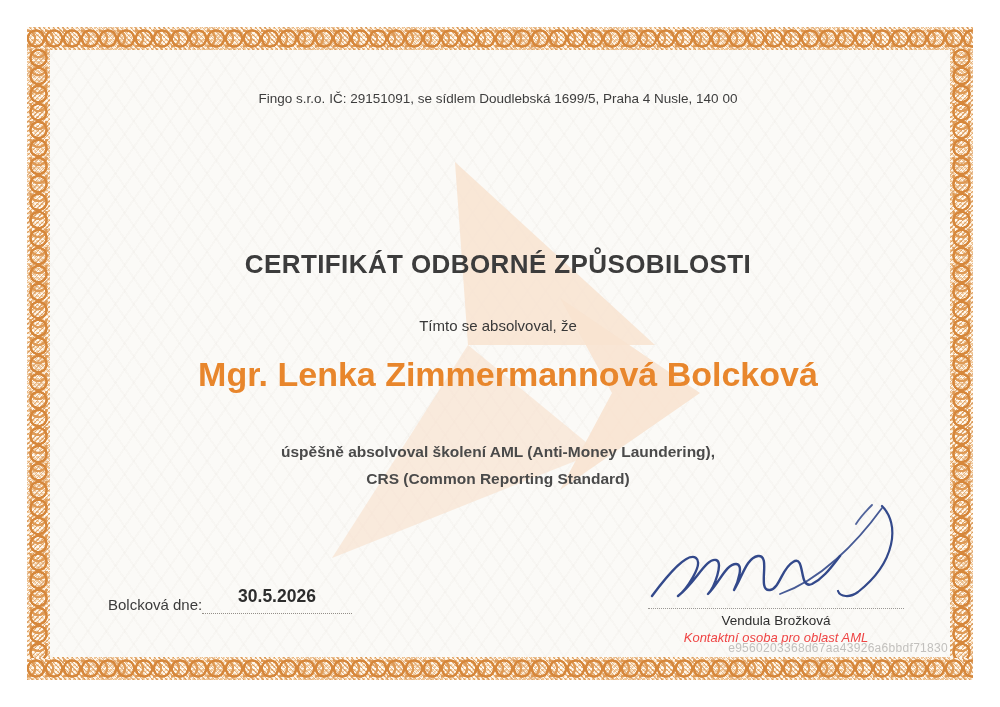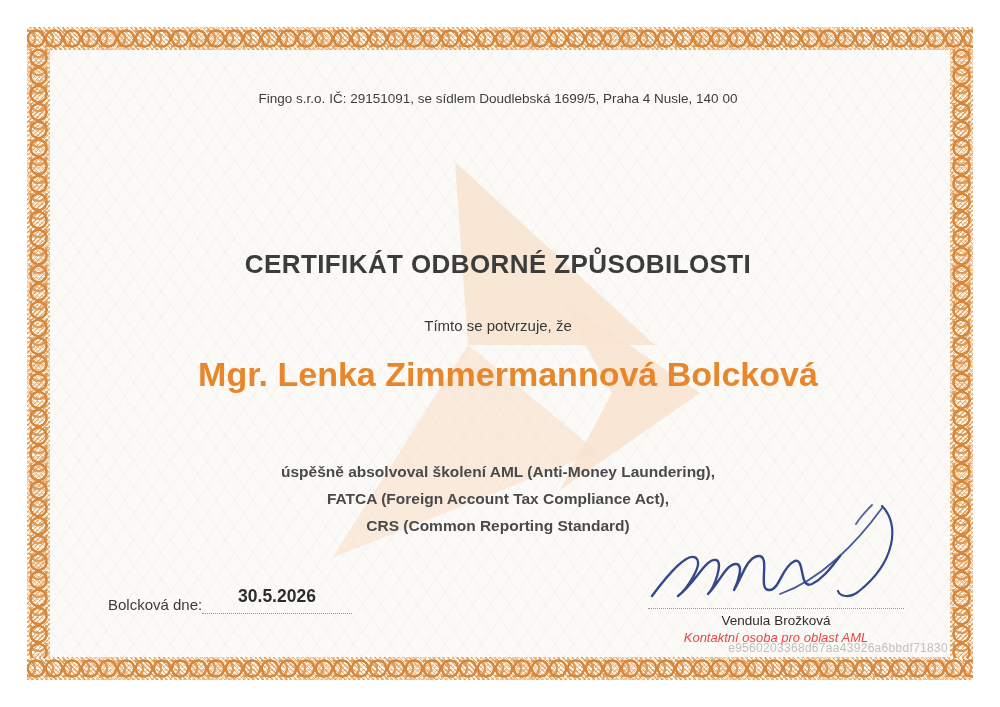--- a/index.html
+++ b/index.html
@@ -39,21 +39,21 @@
       repeating-linear-gradient(55deg,  rgba(205,196,186,0.07) 0 2px, rgba(0,0,0,0) 2px 15px),
       repeating-linear-gradient(-55deg, rgba(205,196,186,0.07) 0 2px, rgba(0,0,0,0) 2px 15px);
   }
   .watermark { position:absolute; left:0; top:0; width:1000px; height:707px; pointer-events:none; }
   
   .centered { position:absolute; left:0; width:996px; text-align:center; }
   .issuer   { top:91px;  font-size:13.5px; color:#3D3D3D; }
   .title    { top:249px; font-size:26px; font-weight:bold; color:#3C3C3C; letter-spacing:0.4px; }
   .confirm  { top:317px; font-size:15px; color:#383838; }
   .name     { top:355px; font-size:34px; font-weight:bold; color:#E8862C;padding-left:20px; }
-  .body-text{ top:438px; font-size:15.5px; font-weight:bold; color:#4A4A4A; line-height:27px;margin-top:20px; }
+  .body-text{ top:438px; font-size:15.5px; font-weight:bold; color:#4A4A4A; line-height:27px; }
   
   .completion-label { position:absolute; left:108px; top:596px; font-size:15px; color:#3B3B3B; }
   .completion-date  {
     position:absolute; left:202px; top:586px; width:150px; text-align:center;
     font-size:17.5px; font-weight:bold; color:#2D2D2D;
     padding-bottom:6px; border-bottom:1px dotted #948F89;
   }
   
   .sig-svg  { position:absolute; left:630px; top:494px; width:280px; height:115px; }
   .sig-line { position:absolute; left:648px; top:608px; width:256px; height:0; border-top:1px dotted #9B9995; }
@@ -78,27 +78,26 @@
       <polygon points="455,162 655,345 468,345" opacity="0.85"></polygon>
       <path d="M560,298 L700,393 L560,490 L612,393 Z" opacity="0.9"></path>
       <polygon points="332,558 468,345 598,452" opacity="0.7"></polygon>
     </g>
   </svg>
 
   <div class="centered issuer">Fingo s.r.o. IČ: 29151091, se sídlem Doudlebská 1699/5, Praha 4 Nusle, 140 00</div>
 
   <div class="centered title">CERTIFIKÁT ODBORNÉ ZPŮSOBILOSTI</div>
 
-  <div class="centered confirm">Tímto se potvrzuje, že</div>
+  <div class="centered confirm">Tímto se absolvoval, že</div>
 
   <div class="centered name">Mgr. Lenka Zimmermannová Bolcková</div>
 
   <div class="centered body-text">
     <div>úspěšně absolvoval školení AML (Anti-Money Laundering),</div>
-    <div>FATCA (Foreign Account Tax Compliance Act),</div>
     <div>CRS (Common Reporting Standard)</div>
   </div>
 
   <div class="completion-label">Bolcková dne:</div>
   <div class="completion-date">30.5.2026</div>
 
   <svg class="sig-svg" viewBox="0 0 280 115">
     <g fill="none" stroke="#33498B" stroke-linecap="round" stroke-linejoin="round">
       <path stroke-width="2.4" d="M22 102 C 40 78, 58 58, 66 64 C 74 70, 56 96, 48 102 C 66 88, 76 64, 86 66 C 94 68, 84 94, 78 100 C 90 88, 96 70, 106 70 C 114 70, 108 88, 104 96 C 112 84, 116 64, 128 62 C 142 60, 126 98, 140 96 C 150 94, 152 74, 163 68 C 176 60, 168 96, 182 90 C 194 84, 202 72, 210 62"></path>
       <path stroke-width="1.8" d="M150 100 C 190 86, 226 50, 252 14" opacity="0.9"></path>

